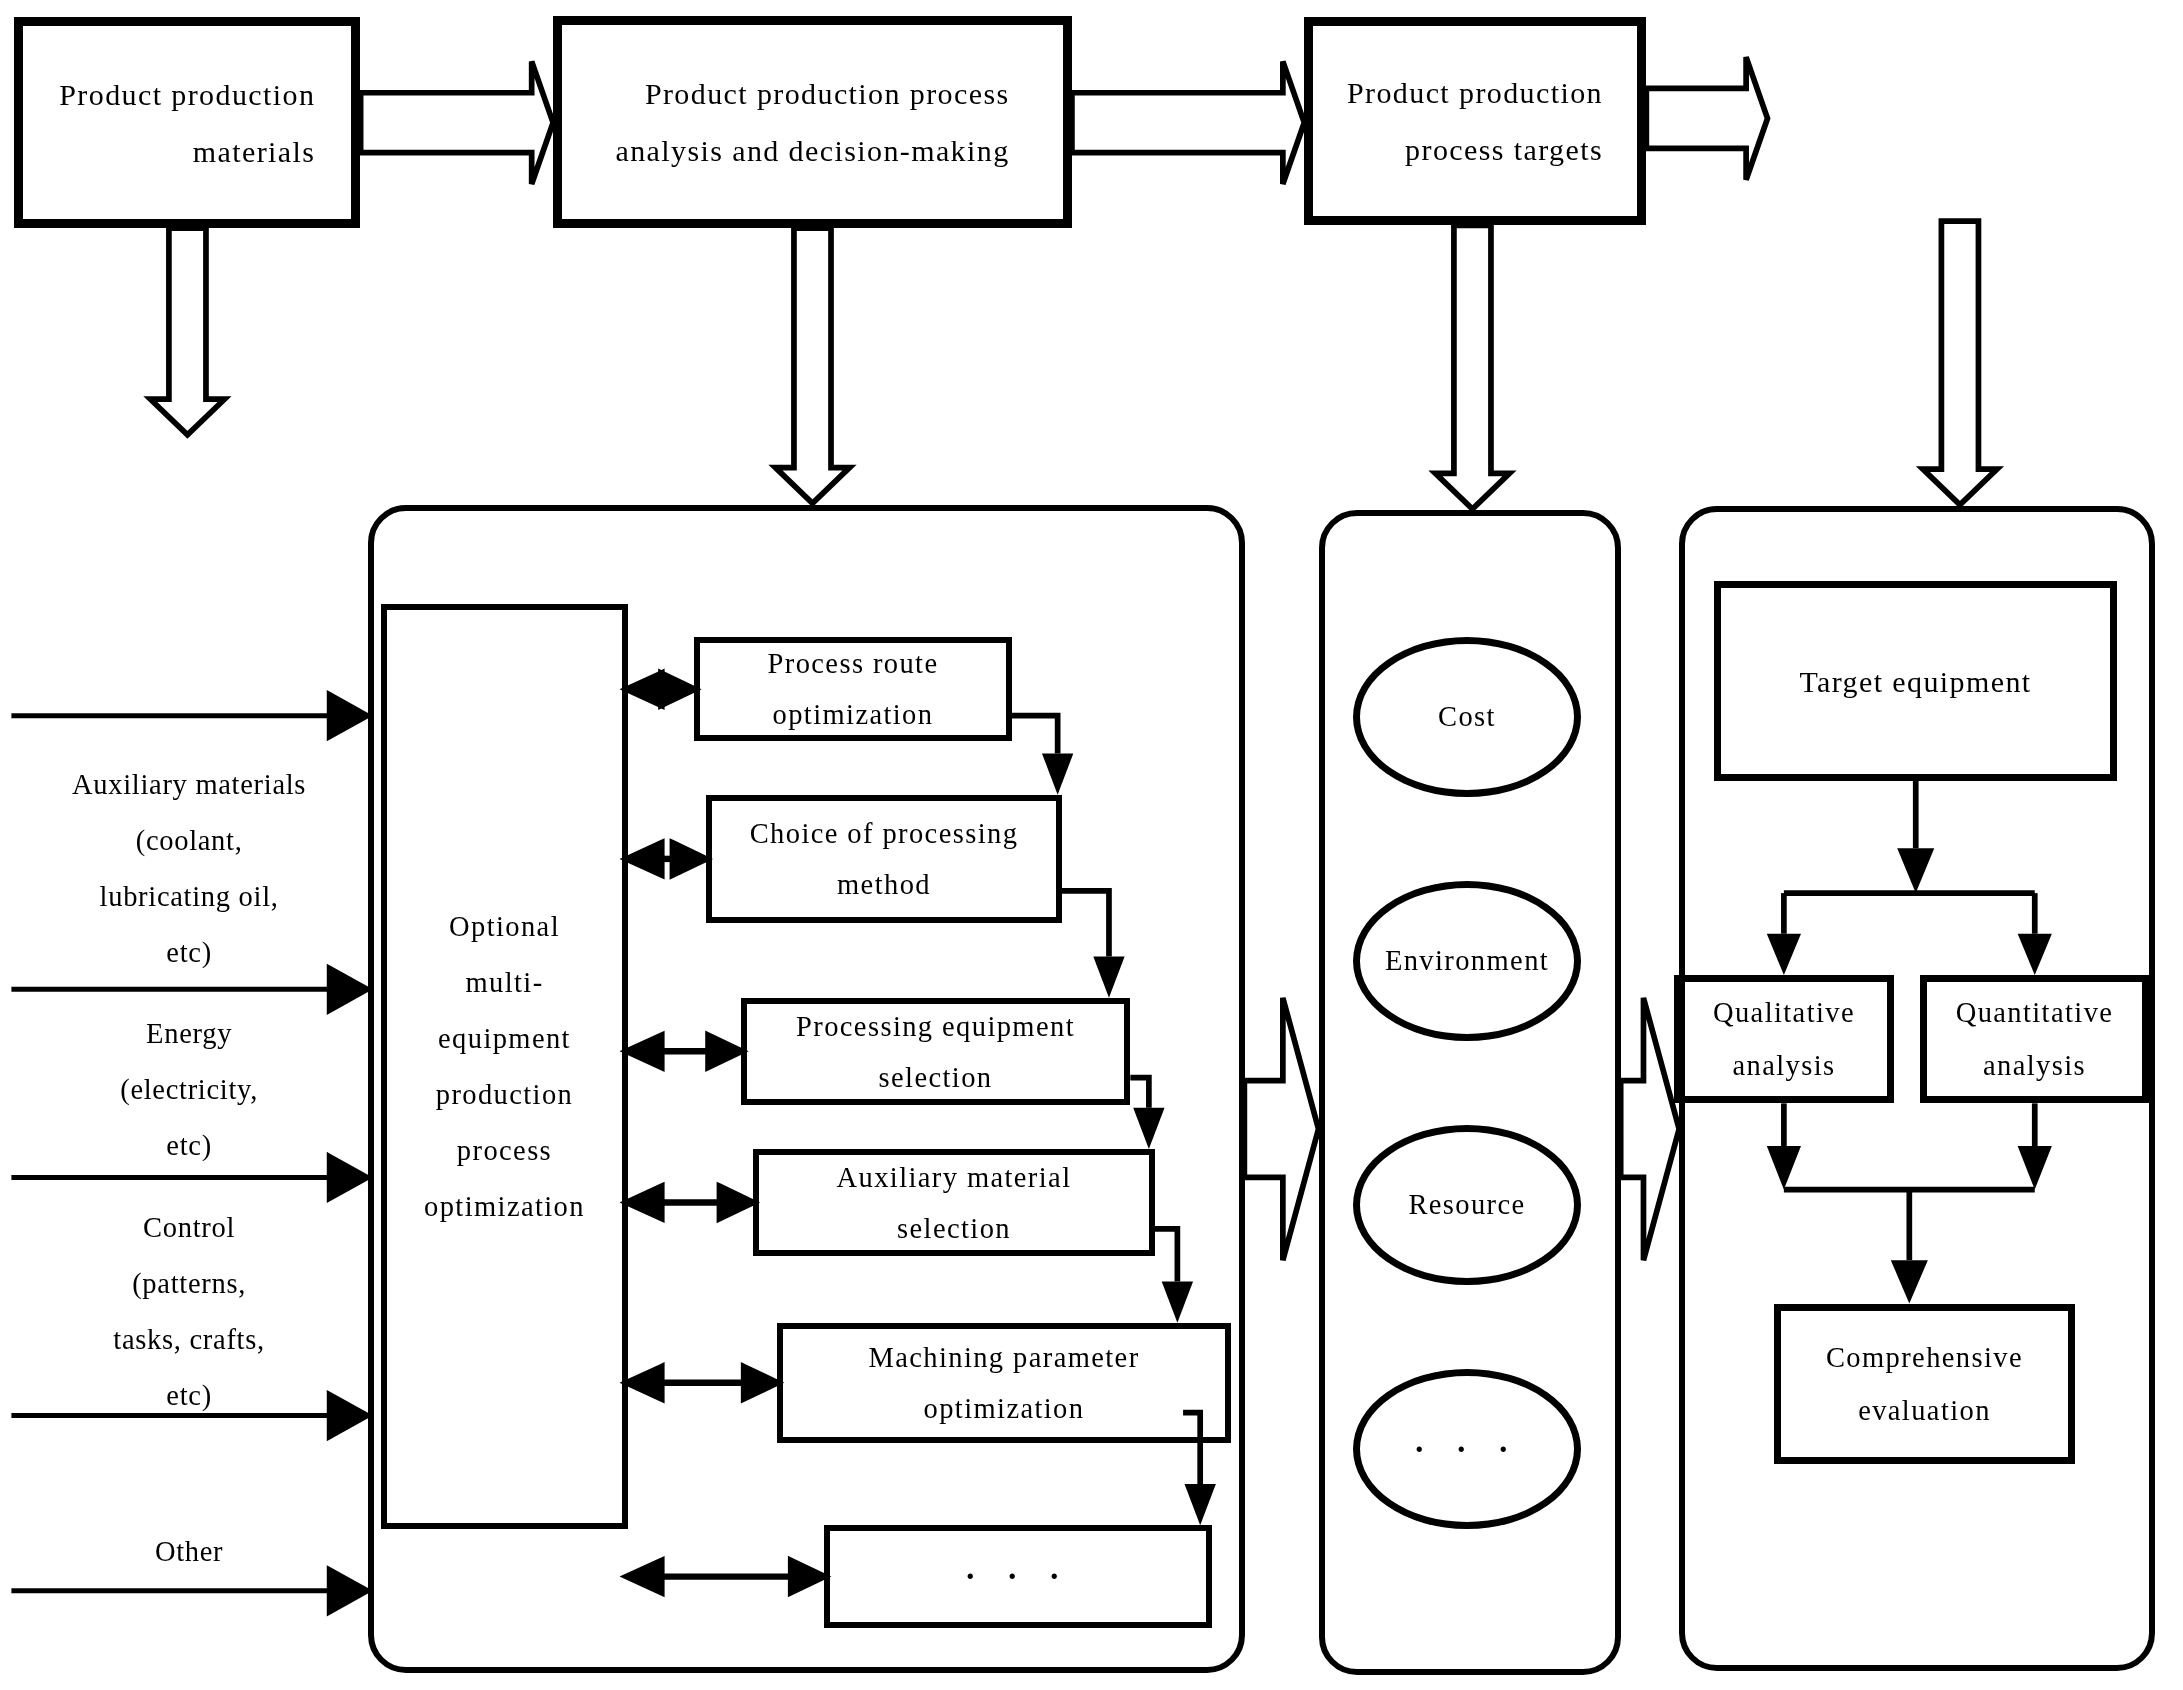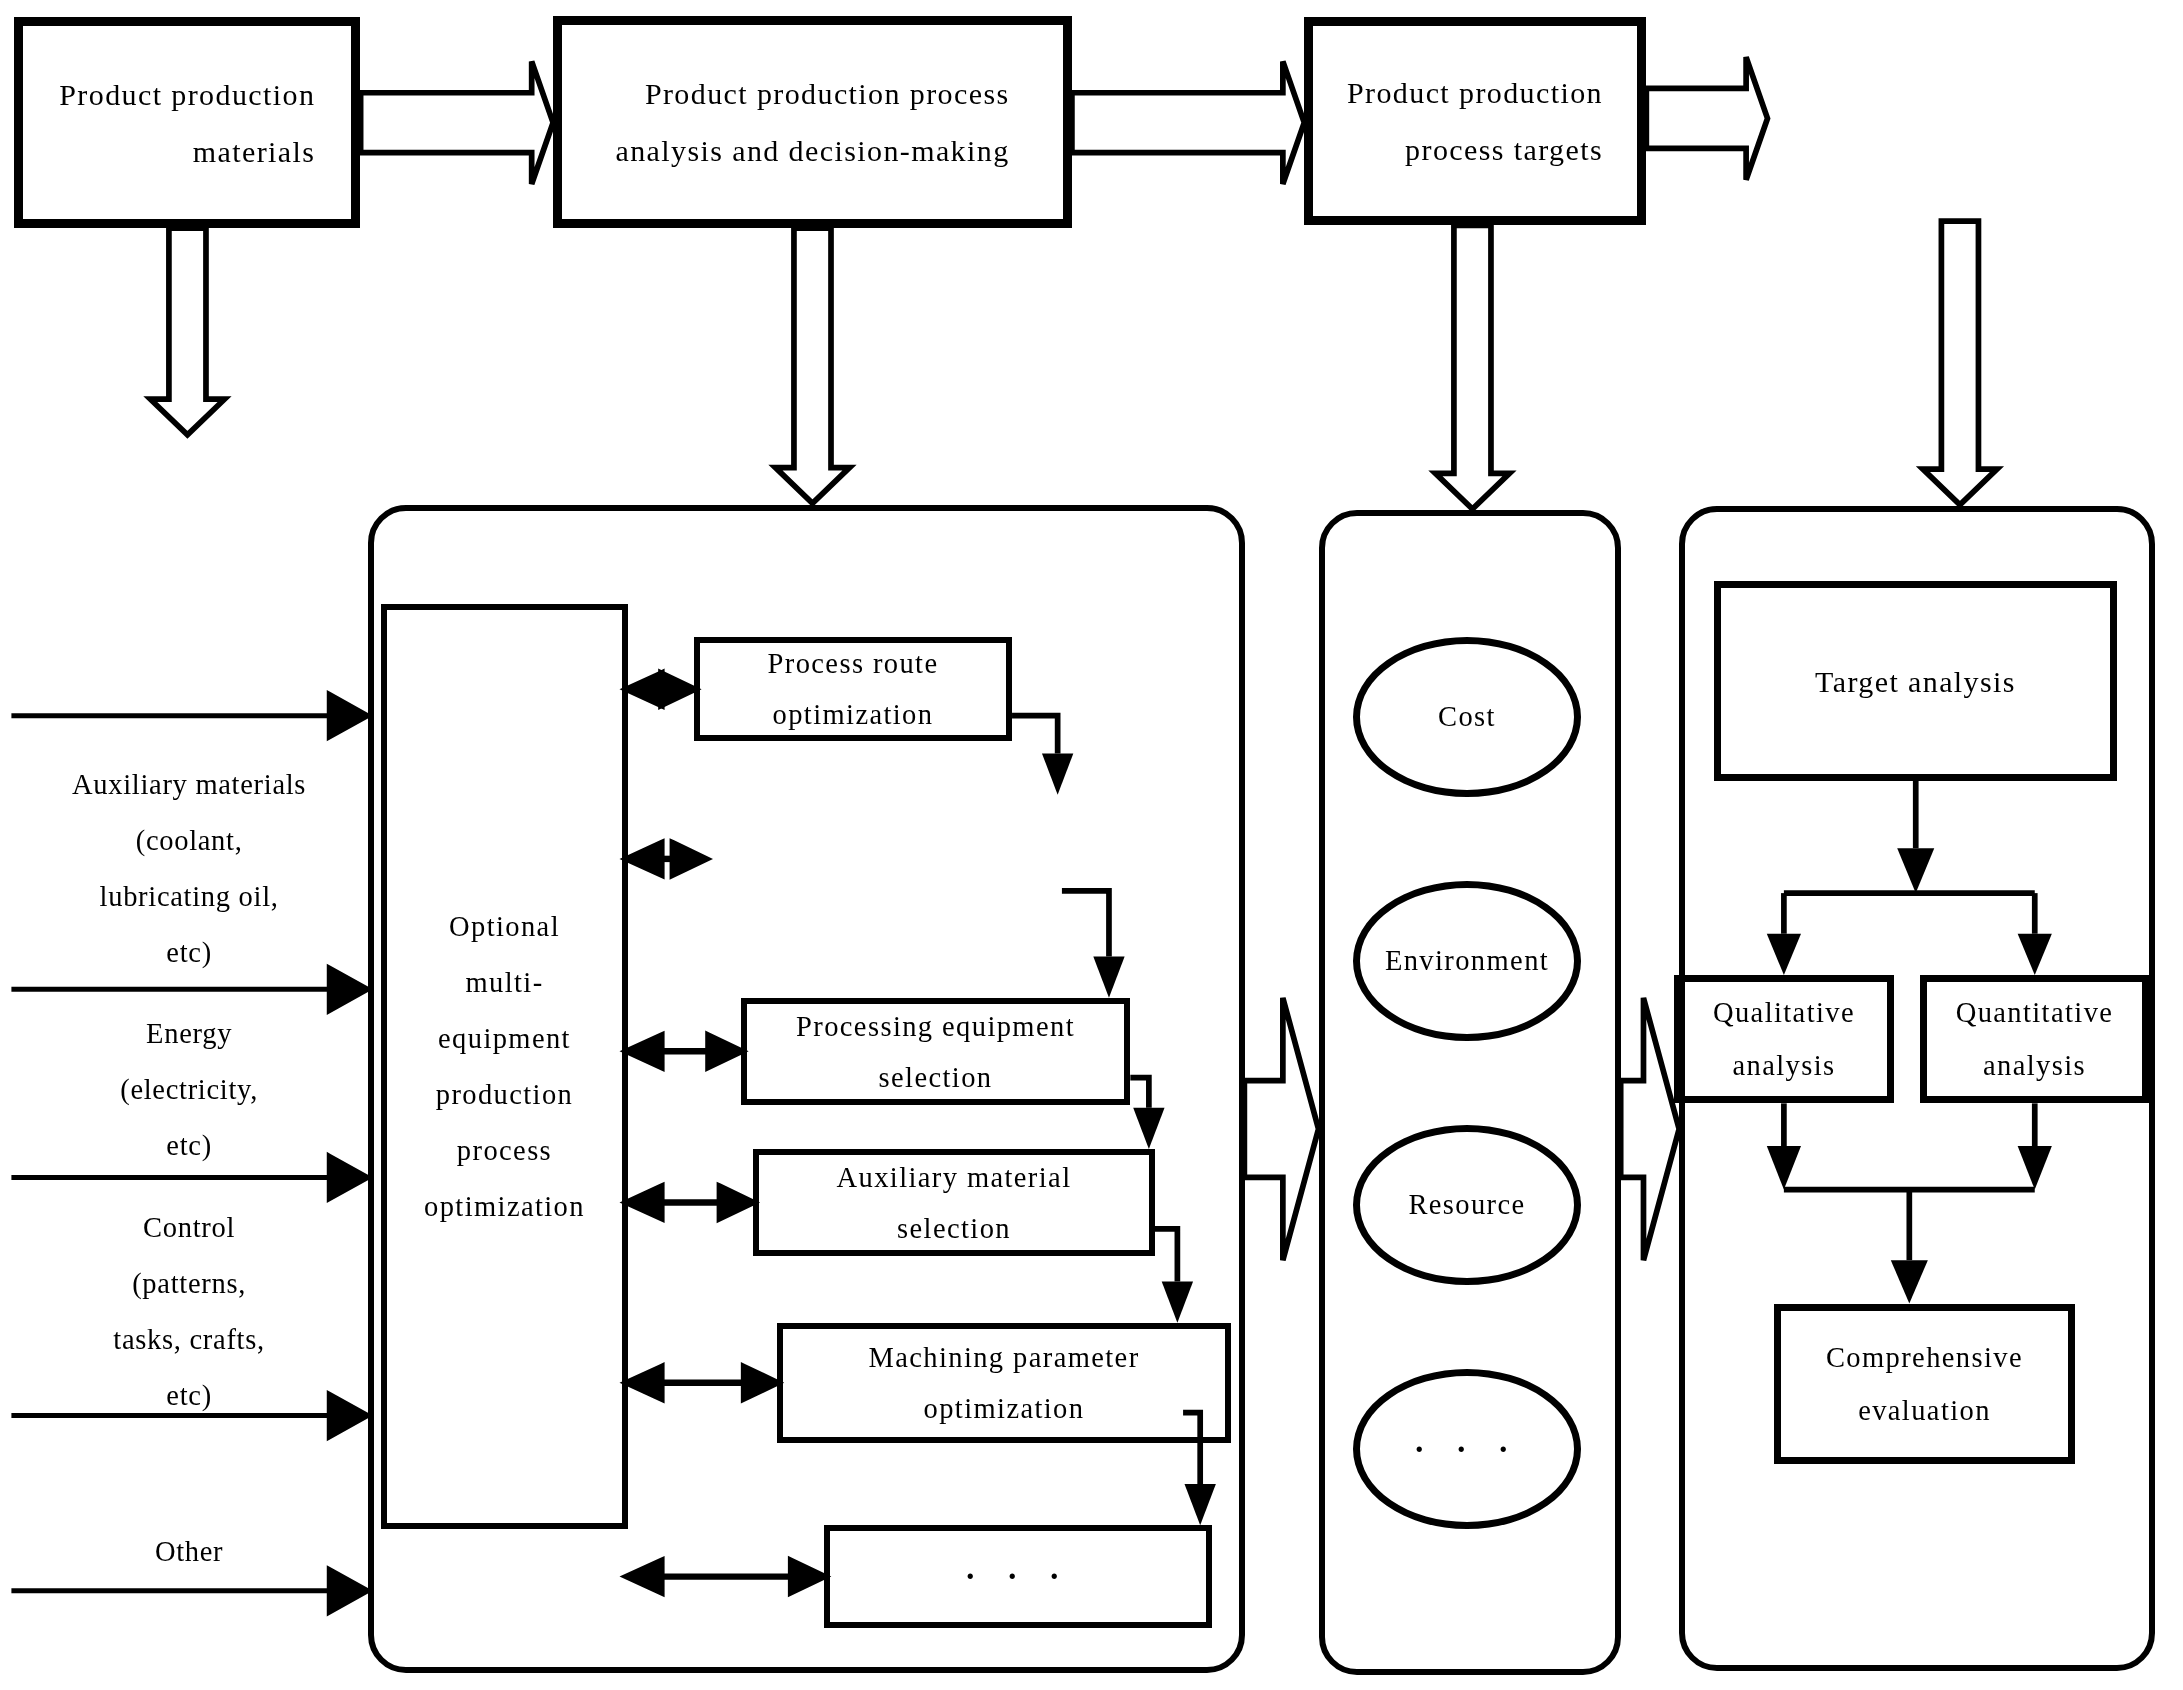--- a/index.html
+++ b/index.html
@@ -68,36 +68,38 @@
 
   <div class="panel" style="left:368px; top:505px; width:877px; height:1168px;"></div>
   <div class="sbox" style="left:381px; top:604px; width:247px; height:925px; font-size:28.5px; line-height:56px;">Optional
 multi-
 equipment
 production
 process
 optimization</div>
   <div class="sbox" style="left:694px;  top:637px;  width:318px; height:104px;">Process route
 optimization</div>
+  <div class="sbox" style="left:706px;  top:795px; width:356px; height:128px;">Choice of processing
+method</div>
   <div class="sbox" style="left:741px; top:998px; width:389px; height:107px;">Processing equipment
 selection</div>
   <div class="sbox" style="left:753px; top:1149px; width:402px; height:107px;">Auxiliary material
 selection</div>
   <div class="sbox" style="left:777px; top:1323px; width:454px; height:120px;">Machining parameter
 optimization</div>
   <div class="sbox dots" style="left:824px; top:1525px; width:388px; height:103px;">· · ·</div>
 
   <div class="panel" style="left:1319px; top:510px; width:302px; height:1165px;"></div>
   <div class="ellipse" style="left:1353px; top:637px;  width:228px; height:160px;">Cost</div>
   <div class="ellipse" style="left:1353px; top:881px; width:228px; height:160px;">Environment</div>
   <div class="ellipse" style="left:1353px; top:1125px; width:228px; height:160px;">Resource</div>
   <div class="ellipse dots" style="left:1353px; top:1369px; width:228px; height:160px;">· · ·</div>
 
   <div class="panel" style="left:1679px; top:506px; width:476px; height:1165px;"></div>
-  <div class="ebox" style="left:1714px; top:581px;  width:403px; height:200px; font-size:30px;">Target analysis</div>
+  <div class="ebox" style="left:1714px; top:581px;  width:403px; height:200px; font-size:30px;">Target equipment</div>
   <div class="ebox" style="left:1674px; top:975px; width:220px; height:128px;">Qualitative
 analysis</div>
   <div class="ebox" style="left:1920px; top:975px; width:229px; height:128px;">Quantitative
 analysis</div>
   <div class="ebox" style="left:1774px; top:1304px; width:301px; height:160px;">Comprehensive
 evaluation</div>
 
   <svg id="wires" width="2183" height="1690" viewBox="0 0 3063 2371">
     <g fill="#ffffff" stroke="#000000" stroke-width="8">
 

